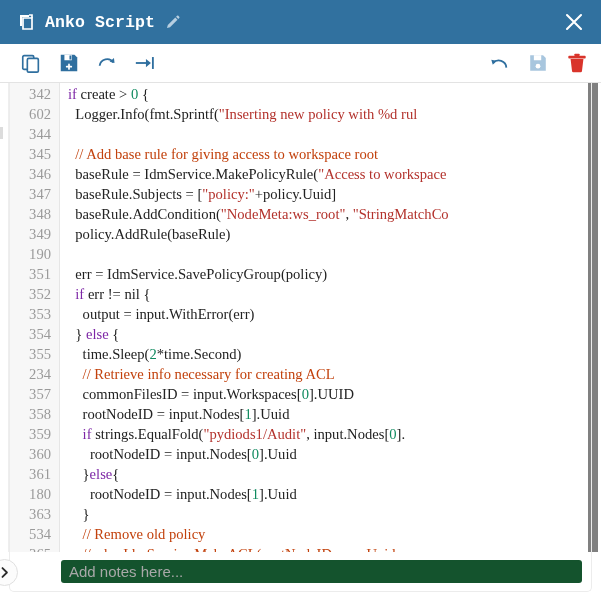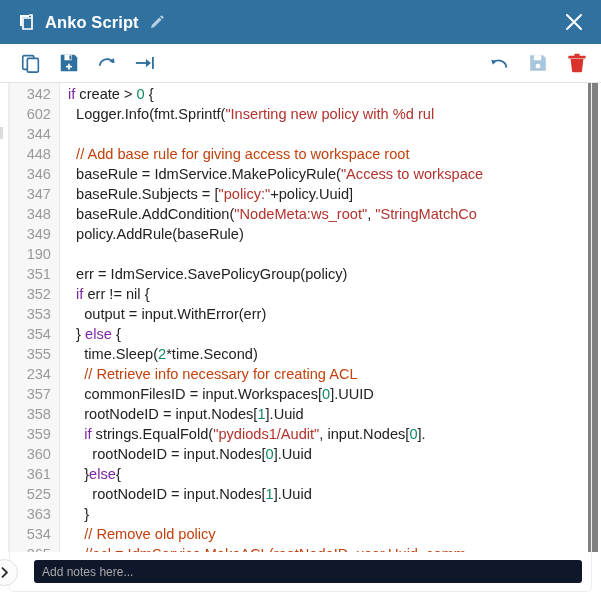--- a/index.html
+++ b/index.html
@@ -33,20 +33,21 @@
     flex: 0 0 20px;
     margin-right: 9px;
     display: block;
   }
   .title-text {
     color: #ffffff;
     font-size: 16.5px;
     font-weight: bold;
     letter-spacing: .1px;
     white-space: nowrap;
+    font-family: Liberation Mono, monospace;
   }
   .title-edit-icon {
     width: 17px; height: 17px;
     margin-left: 9px;
     flex: 0 0 17px;
     opacity: .85;
   }
   .titlebar-spacer { flex: 1 1 auto; }
   .close-btn {
     width: 26px; height: 26px;
@@ -93,21 +94,21 @@
     position: absolute;
     left: 0; top: 44px;
     width: 3px; height: 12px;
     background: #dcdcdc;
   }
   .code-area {
     position: absolute;
     left: 10px; top: 0;
     width: 591px; height: 469px;
     display: flex;
-    font-family: Liberation Sans, sans-serif;
+    font-family: Liberation Serif, serif;
     font-size: 14.6px;
     line-height: 20px;
   }
   .gutter {
     flex: 0 0 50px;
     background: #f7f7f7;
     border-right: 1px solid #e6e6e6;
     padding-top: 1px;
     text-align: right;
     color: #9a9a9a;
@@ -161,27 +162,28 @@
     background: #f0f0f0;
     border-radius: 3px;
     display: flex; align-items: center; justify-content: center;
     color: #9b9b9b;
     font-size: 12.6px;
     cursor: pointer;
   }
   .notes-field {
     flex: 1 1 auto;
     height: 23px;
-    background: #0f172a;
+    background: #14532d;
     border-radius: 3px;
     display: flex; align-items: center;
     padding: 0 8px;
     color: #a8a8a8;
-    font-size: 12px;
+    font-size: 15px;
     cursor: text;
+    margin-left: 27px;
   }
   .collapse-btn {
     position: absolute;
     left: -9px; top: 559px;
     width: 27px; height: 27px;
     border-radius: 50%;
     background: #fcfcfc;
     border: 1px solid #e0e0e0;
     display: flex; align-items: center; justify-content: center;
     cursor: pointer;
@@ -288,38 +290,38 @@
 
   <div class="editor-wrap">
     <div class="edge-strip">
       <div class="edge-tick"></div>
     </div>
     <div class="code-area">
       <div class="gutter" id="gutter">
           <div class="ln">342</div>
           <div class="ln">602</div>
           <div class="ln">344</div>
-          <div class="ln">448</div>
+          <div class="ln">345</div>
           <div class="ln">346</div>
           <div class="ln">347</div>
           <div class="ln">348</div>
           <div class="ln">349</div>
           <div class="ln">190</div>
           <div class="ln">351</div>
           <div class="ln">352</div>
           <div class="ln">353</div>
           <div class="ln">354</div>
           <div class="ln">355</div>
           <div class="ln">234</div>
           <div class="ln">357</div>
           <div class="ln">358</div>
           <div class="ln">359</div>
           <div class="ln">360</div>
           <div class="ln">361</div>
-          <div class="ln">525</div>
+          <div class="ln">180</div>
           <div class="ln">363</div>
           <div class="ln">534</div>
           <div class="ln">365</div>
         </div>
       <div class="code-scroll">
         <div class="code-lines" id="code-lines"><div class="line"><span class="kw">if </span><span class="pl">create &gt; </span><span class="num">0</span><span class="pl"> {</span></div><div class="line"><span class="pl">  Logger.Info(fmt.Sprintf(</span><span class="str">"Inserting new policy with %d rul</span></div><div class="line"><span class="pl"></span></div><div class="line"><span class="cmt">  // Add base rule for giving access to workspace root</span></div><div class="line"><span class="pl">  baseRule = IdmService.MakePolicyRule(</span><span class="str">"Access to workspace</span></div><div class="line"><span class="pl">  baseRule.Subjects = [</span><span class="str">"policy:"</span><span class="pl">+policy.Uuid]</span></div><div class="line"><span class="pl">  baseRule.AddCondition(</span><span class="str">"NodeMeta:ws_root"</span><span class="pl">, </span><span class="str">"StringMatchCo</span></div><div class="line"><span class="pl">  policy.AddRule(baseRule)</span></div><div class="line"><span class="pl"></span></div><div class="line"><span class="pl">  err = IdmService.SavePolicyGroup(policy)</span></div><div class="line"><span class="pl">  </span><span class="kw">if </span><span class="pl">err != nil {</span></div><div class="line"><span class="pl">    output = input.WithError(err)</span></div><div class="line"><span class="pl">  } </span><span class="kw">else</span><span class="pl"> {</span></div><div class="line"><span class="pl">    time.Sleep(</span><span class="num">2</span><span class="pl">*time.Second)</span></div><div class="line"><span class="cmt">    // Retrieve info necessary for creating ACL</span></div><div class="line"><span class="pl">    commonFilesID = input.Workspaces[</span><span class="num">0</span><span class="pl">].UUID</span></div><div class="line"><span class="pl">    rootNodeID = input.Nodes[</span><span class="num">1</span><span class="pl">].Uuid</span></div><div class="line"><span class="pl">    </span><span class="kw">if </span><span class="pl">strings.EqualFold(</span><span class="str">"pydiods1/Audit"</span><span class="pl">, input.Nodes[</span><span class="num">0</span><span class="pl">].</span></div><div class="line"><span class="pl">      rootNodeID = input.Nodes[</span><span class="num">0</span><span class="pl">].Uuid</span></div><div class="line"><span class="pl">    }</span><span class="kw">else</span><span class="pl">{</span></div><div class="line"><span class="pl">      rootNodeID = input.Nodes[</span><span class="num">1</span><span class="pl">].Uuid</span></div><div class="line"><span class="pl">    }</span></div><div class="line"><span class="cmt">    // Remove old policy</span></div><div class="line"><span class="cmt">    //acl = IdmService.MakeACL(rootNodeID, user.Uuid, comm</span></div></div>
         <div class="vscroll"></div>
       </div>
     </div>
   </div>

